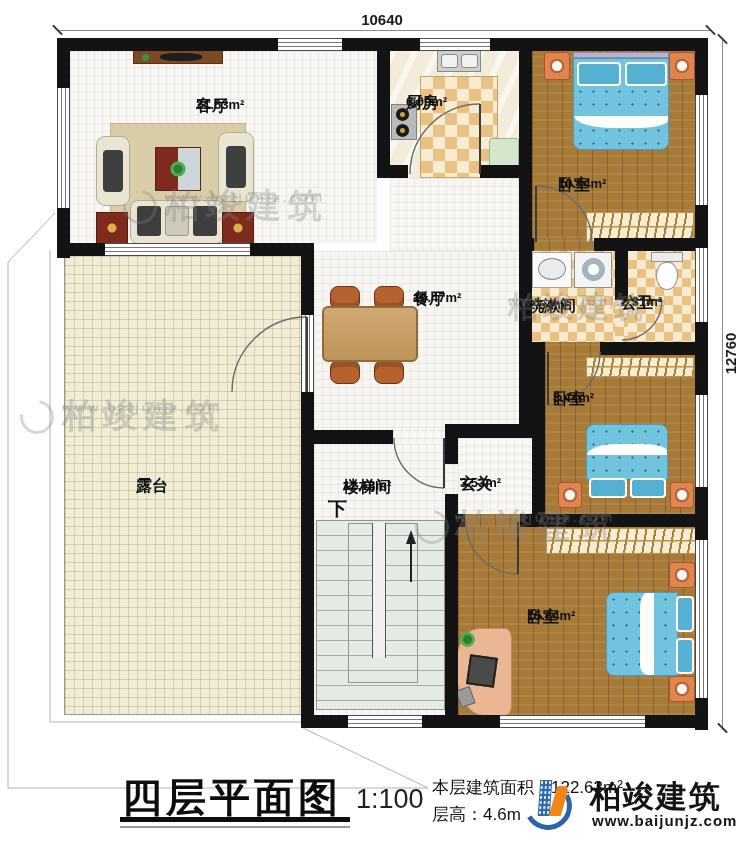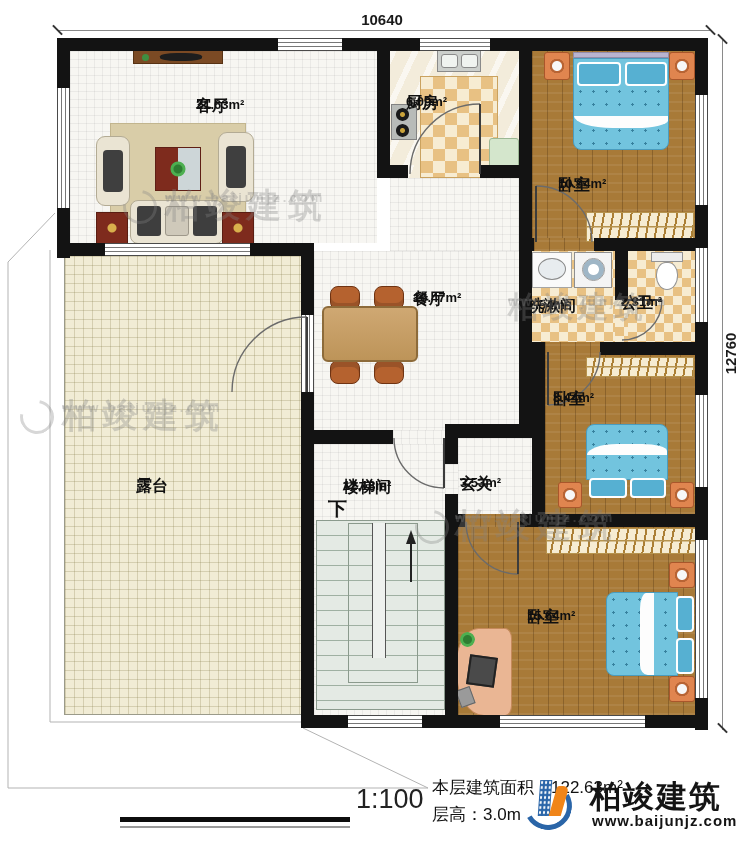--- a/index.html
+++ b/index.html
@@ -328,25 +328,26 @@
   <div class="wm" style="left:455px;top:508px;width:240px;">
     <div class="wm-icon" style="left:-40px;top:2px;"></div>
     <span class="wm-co">柏竣建筑</span>
     <span class="wm-web">www.baijunjz.com</span>
   </div>
   <div class="wm" style="left:508px;top:292px;width:220px;">
     <span class="wm-co" style="font-size:30px;letter-spacing:5px;">柏竣建筑</span>
     <span class="wm-web">www.baijunjz.com</span>
   </div>
 
+  <div class="title-cn" style="left:122px;top:770px;">四层平面图</div>
   <div class="title-rule1" style="left:120px;top:817px;width:230px;height:5px;"></div>
   <div class="title-rule2" style="left:120px;top:826px;width:230px;height:1.5px;"></div>
   <div class="title-scale" style="left:356px;top:784px;">1:100</div>
   <div class="tb-line" style="left:432px;top:776px;">本层建筑面积：122.63m²</div>
-  <div class="tb-line" style="left:432px;top:803px;">层高：3.0m</div>
+  <div class="tb-line" style="left:432px;top:803px;">层高：4.6m</div>
 
   <div class="logo-icon" style="left:522px;top:776px;width:64px;height:62px;">
     <div class="logo-swoosh"></div>
     <div class="logo-b1"></div>
     <div class="logo-b2"></div>
   </div>
   <div class="logo-co" style="left:590px;top:776px;">柏竣建筑</div>
   <div class="logo-web" style="left:592px;top:812px;">www.baijunjz.com</div>
 
 </div>

